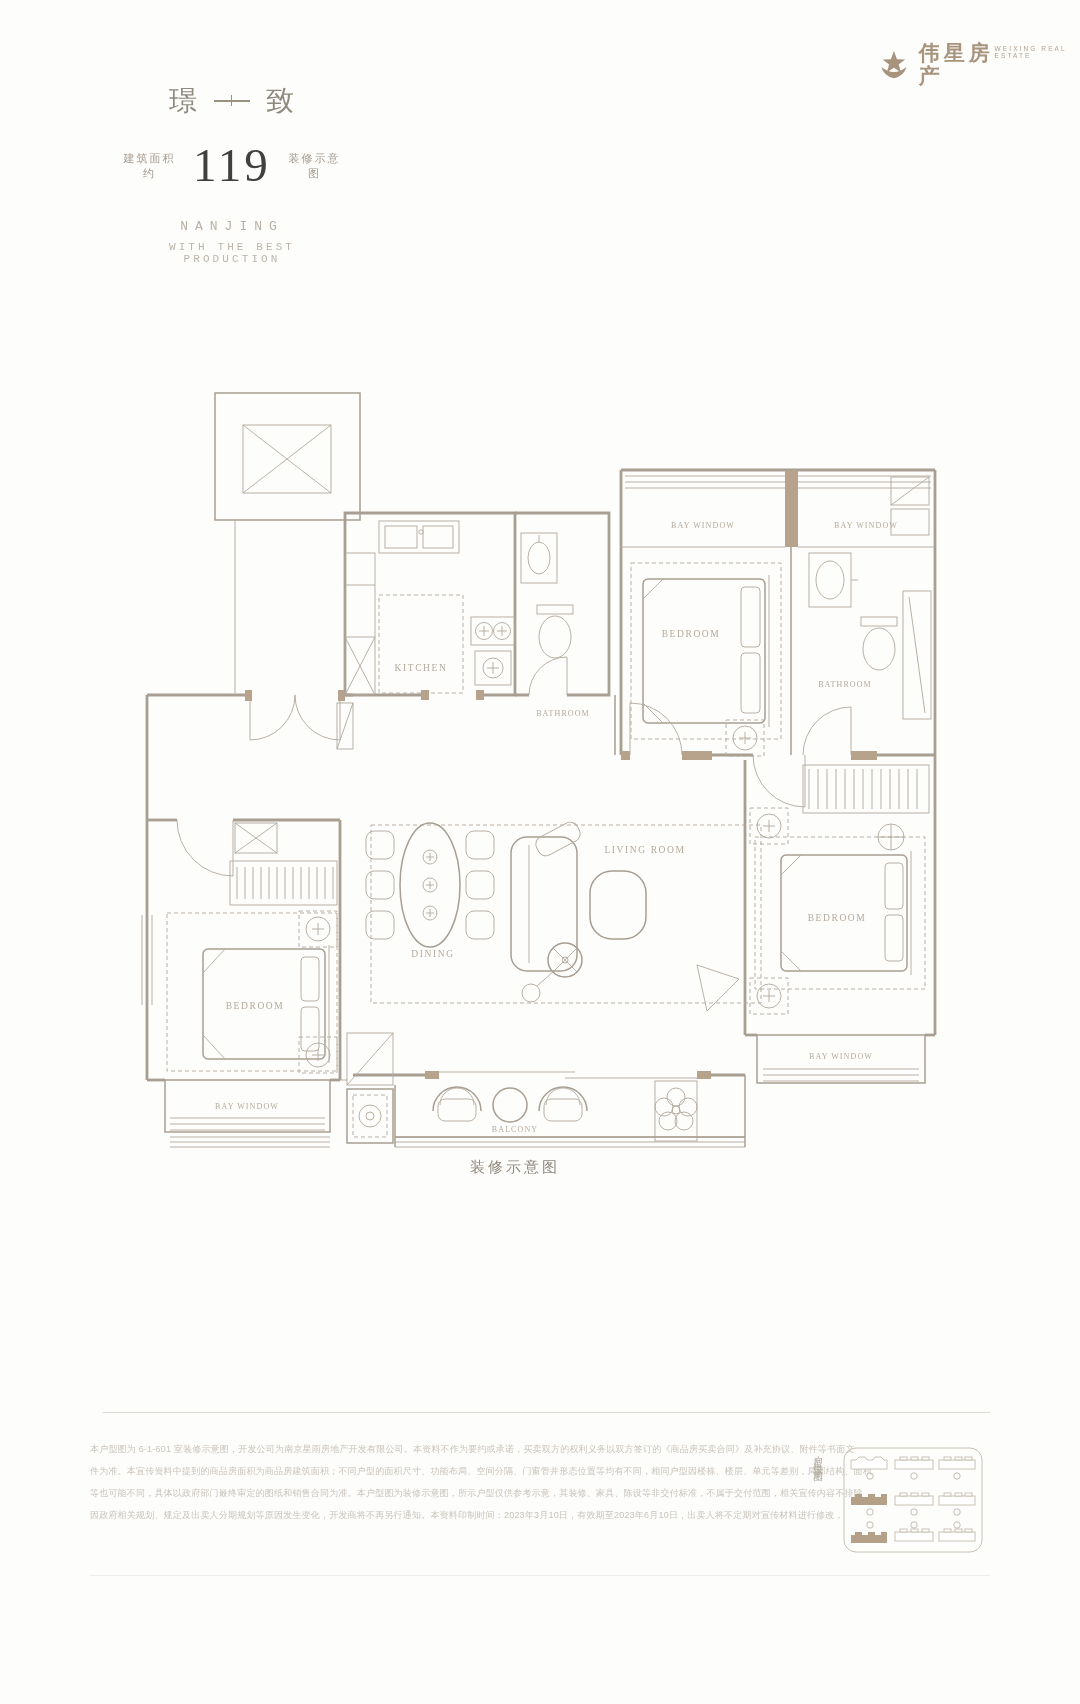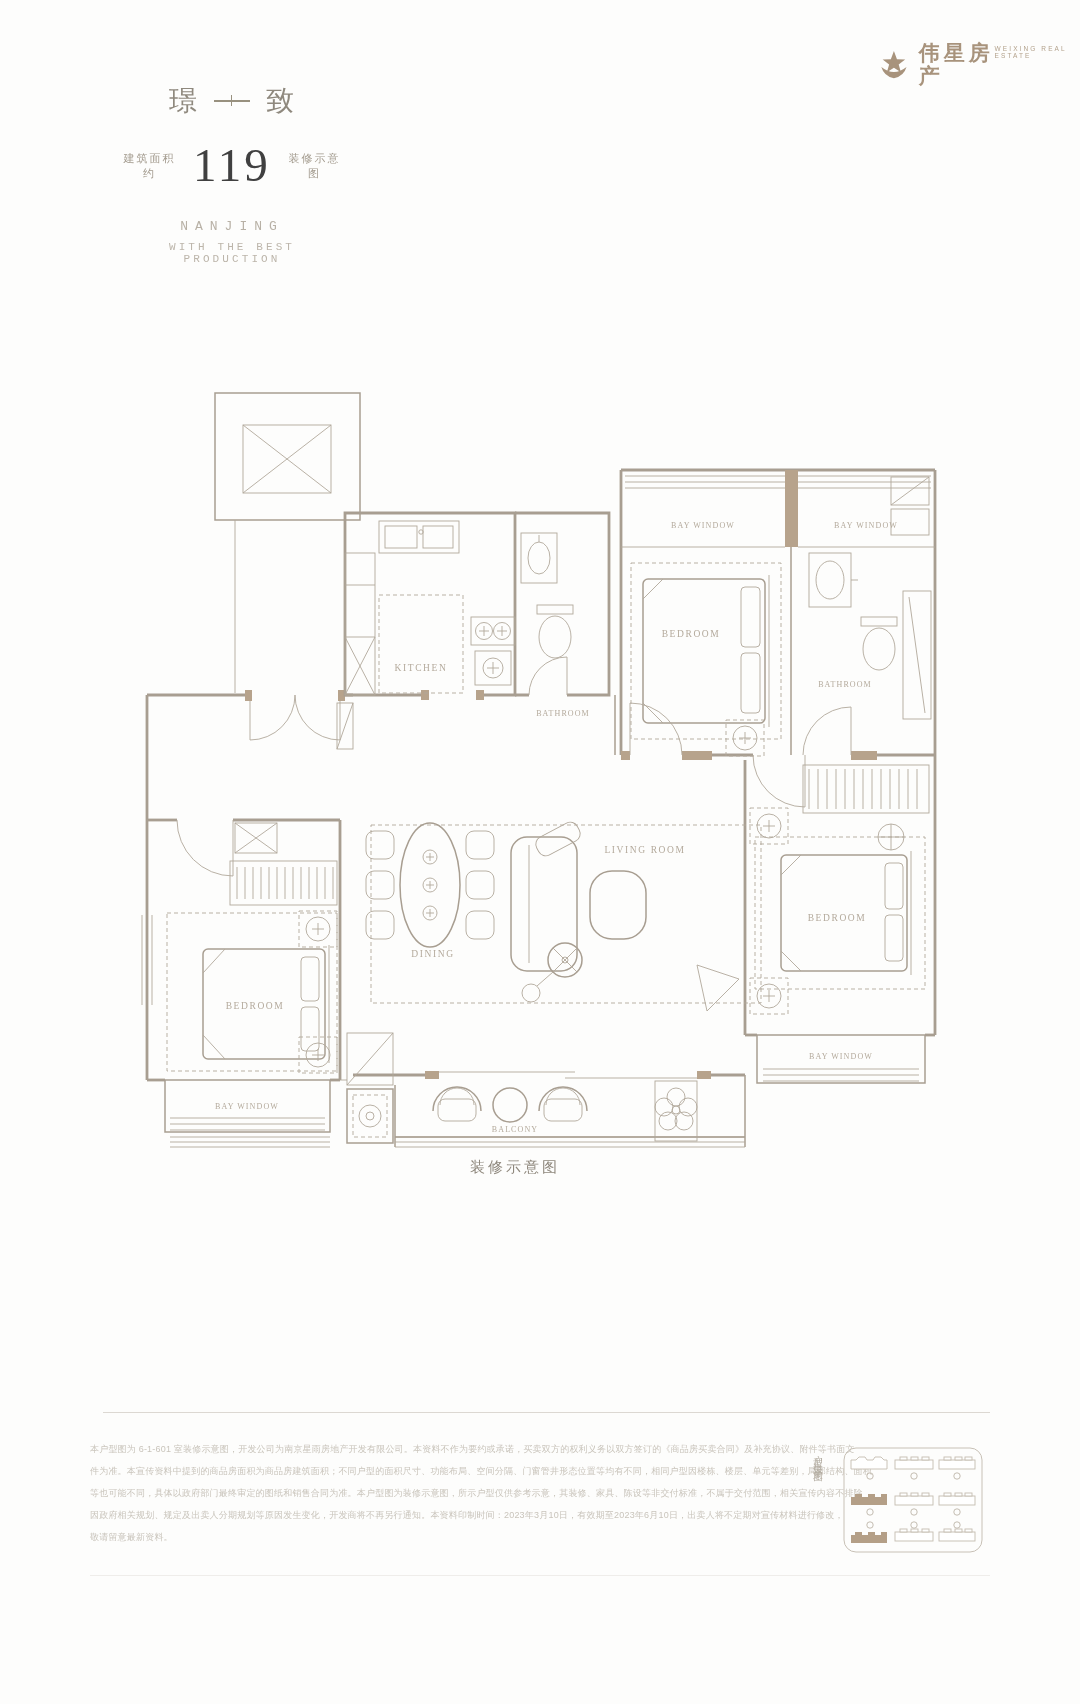--- a/index.html
+++ b/index.html
@@ -329,21 +329,20 @@
 
   <div class="caption">装修示意图</div>
 
   <div class="divider"></div>
 
   <div class="disclaimer">
     <div>本户型图为 6-1-601 室装修示意图，开发公司为南京星雨房地产开发有限公司。本资料不作为要约或承诺，买卖双方的权利义务以双方签订的《商品房买卖合同》及补充协议、附件等书面文</div>
     <div>件为准。本宣传资料中提到的商品房面积为商品房建筑面积；不同户型的面积尺寸、功能布局、空间分隔、门窗管井形态位置等均有不同，相同户型因楼栋、楼层、单元等差别，局部结构、面积</div>
     <div>等也可能不同，具体以政府部门最终审定的图纸和销售合同为准。本户型图为装修示意图，所示户型仅供参考示意，其装修、家具、陈设等非交付标准，不属于交付范围，相关宣传内容不排除</div>
     <div>因政府相关规划、规定及出卖人分期规划等原因发生变化，开发商将不再另行通知。本资料印制时间：2023年3月10日，有效期至2023年6月10日，出卖人将不定期对宣传材料进行修改，</div>
-    <div>敬请留意最新资料。</div>
   </div>
 
   <div class="keyplan-label">户型点位示意图</div>
 
   <div class="keyplan">
     <svg width="140" height="106" viewBox="0 0 140 106">
       <rect x="1" y="1" width="138" height="104" rx="12" fill="none" stroke="#c8c1b6" stroke-width="1"></rect>
 
       <g fill="#fff" stroke="#c4bcb0" stroke-width="0.9">
         <path d="M8,22 v-9 h5 l3,-3 h6 l2,3 h6 l2,-3 h6 l3,3 h3 v9 z"></path>

